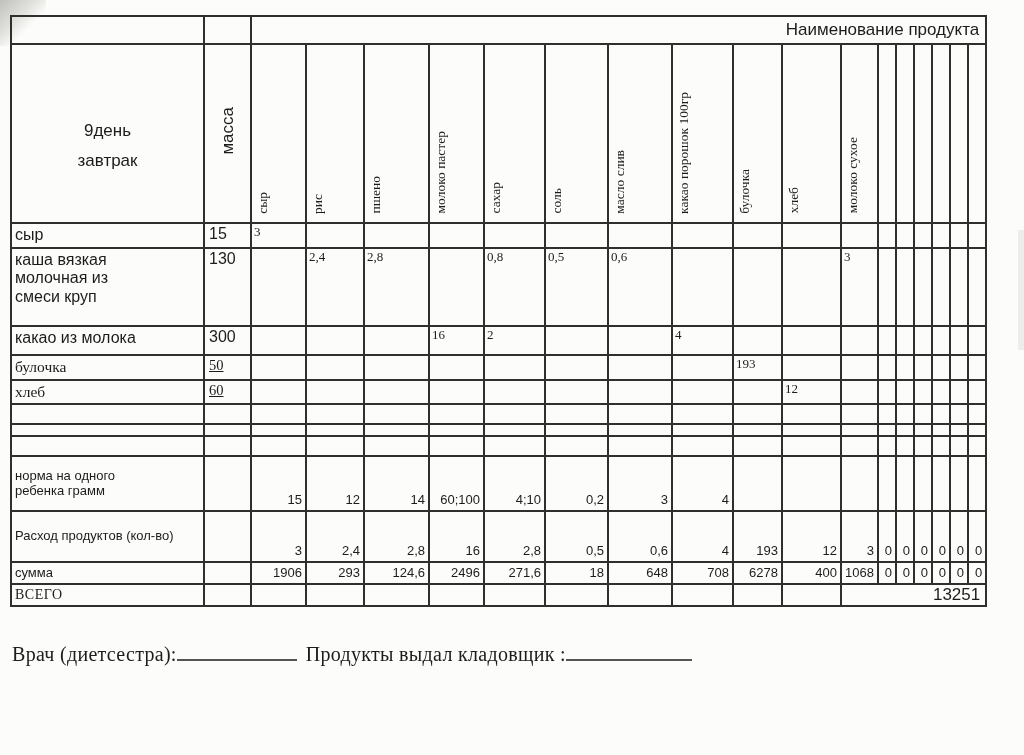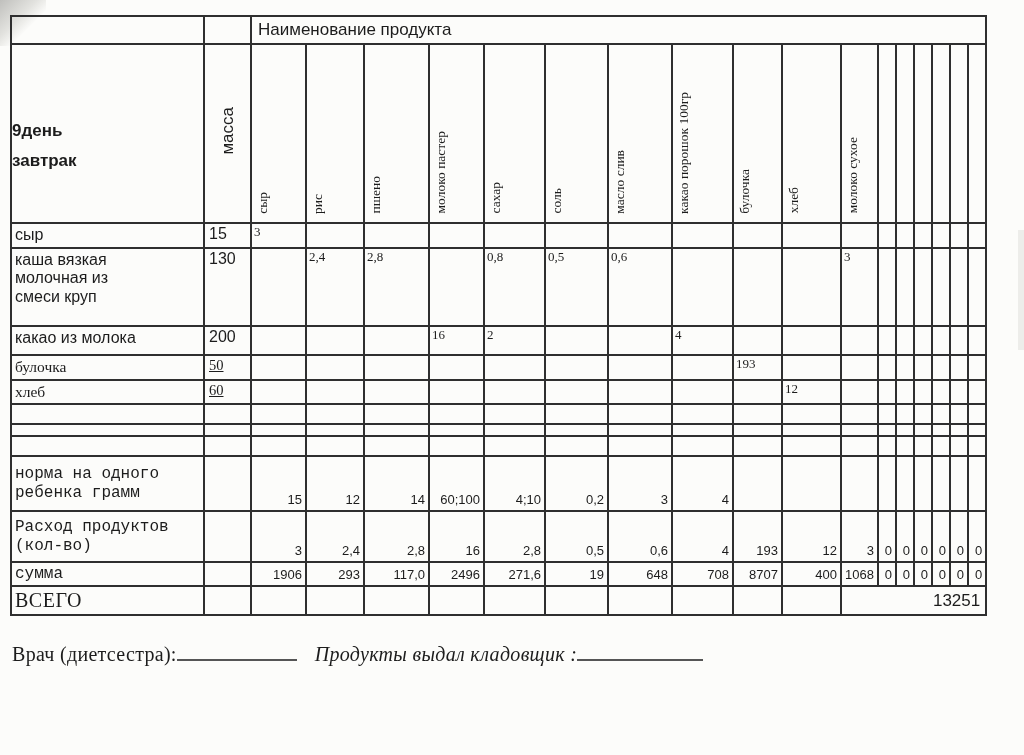--- a/index.html
+++ b/index.html
@@ -13,54 +13,54 @@
         table-layout:fixed;border:1px solid #2f2f2f;}
   td{border:2px solid #2f2f2f;padding:0;overflow:hidden;line-height:1.15;}
 
   
   tr.rt{height:28px} tr.rh{height:179px}
   tr.rd1{height:25px} tr.rd2{height:78px} tr.rd3{height:29px} tr.rd4{height:25px} tr.rd5{height:24px}
   tr.re1{height:20px} tr.re2{height:12px} tr.re3{height:20px}
   tr.rs1{height:55px} tr.rs2{height:51px} tr.rs3{height:23px} tr.rs4{height:22px} tr.rtot{height:22px}
 
   
-  .title-cell{font-size:17px;padding:2px 6px;vertical-align:middle;text-align:left;}
-  .day-cell{vertical-align:middle;font-size:17px;font-weight:bold;}
+  .title-cell{font-size:17px;padding:2px 6px;vertical-align:middle;text-align:right;}
+  .day-cell{text-align:center;vertical-align:middle;font-size:17px;}
   .day-cell .inner{margin-top:24px;line-height:30px;}
   .rtx{writing-mode:vertical-rl;transform:rotate(180deg);white-space:nowrap;display:inline-block;}
   td.rot{vertical-align:bottom;text-align:left;padding:0 0 5px 3px;
         font-family:"Liberation Serif",serif;font-size:13.5px;}
   td.mass-hdr{vertical-align:middle;text-align:center;font-size:17px;}
 
   
   .lbl{padding:2px 3px;vertical-align:top;text-align:left;}
   .sansl{font-size:16px;}
   .serifl{font-family:"Liberation Serif",serif;font-size:15.5px;}
-  .sums{font-family:Liberation Mono, monospace;font-size:16px;vertical-align:middle;}
-  .totl{font-family:"Liberation Serif",serif;font-size:20px;vertical-align:middle;letter-spacing:.5px;margin-top:35px;}
+  .sums{font-family:Liberation Sans, sans-serif;font-size:13px;vertical-align:middle;}
+  .totl{font-family:"Liberation Serif",serif;font-size:14px;vertical-align:middle;letter-spacing:.5px;margin-top:35px;}
   .capw{display:inline-block;}
   .w138{max-width:138px;} .w150{max-width:150px;} .w168{max-width:168px;}
 
   
   .mass{vertical-align:top;text-align:left;padding:1px 0 0 4px;font-size:16px;}
   .mass-serif{font-family:"Liberation Serif",serif;font-size:14.5px;text-decoration:underline;}
 
   
   td.tv{font-family:"Liberation Serif",serif;font-size:13px;vertical-align:top;text-align:left;padding:1px 0 0 2px;}
   td.bv{font-family:"Liberation Sans",sans-serif;font-size:13px;vertical-align:bottom;text-align:right;padding:0 3px 2px 0;}
   td.total-val{font-family:"Liberation Sans",sans-serif;font-size:17px;text-align:right;
         vertical-align:middle;padding-right:5px;}
 
   
   .sig{position:absolute;left:12px;font-family:"Liberation Serif",serif;font-size:20px;
         letter-spacing:.3px;white-space:nowrap;}
   .sig1{top:643px;} .sig2{top:701px;}
   .blank{display:inline-block;border-bottom:2px solid #555;height:15px;vertical-align:baseline;}
   .bw1{width:120px;} .bw2{width:126px;} .bw3{width:114px;}
-  .gap{margin-left:18px;font-style:italic;}
+  .gap{margin-left:9px;}
 </style>
 </head>
 <body>
 
 <div class="page">
   <div class="corner-shade"></div>
   <div class="edge-shade"></div>
 
   <table class="sheet">
     <colgroup>
@@ -158,21 +158,21 @@
           <td class="tv">3</td>
           <td class="tv"></td>
           <td class="tv"></td>
           <td class="tv"></td>
           <td class="tv"></td>
           <td class="tv"></td>
           <td class="tv"></td>
         </tr>
     <tr class="rd3">
       <td class="lbl sansl">какао из молока</td>
-      <td class="mass">200</td>
+      <td class="mass">300</td>
     <td class="tv"></td>
           <td class="tv"></td>
           <td class="tv"></td>
           <td class="tv">16</td>
           <td class="tv">2</td>
           <td class="tv"></td>
           <td class="tv"></td>
           <td class="tv">4</td>
           <td class="tv"></td>
           <td class="tv"></td>
@@ -331,27 +331,27 @@
           <td class="bv">0</td>
           <td class="bv">0</td>
           <td class="bv">0</td>
           <td class="bv">0</td>
         </tr>
     <tr class="rs4">
       <td class="lbl sums">сумма</td>
       <td></td>
     <td class="bv">1906</td>
           <td class="bv">293</td>
-          <td class="bv">117,0</td>
+          <td class="bv">124,6</td>
           <td class="bv">2496</td>
           <td class="bv">271,6</td>
-          <td class="bv">19</td>
+          <td class="bv">18</td>
           <td class="bv">648</td>
           <td class="bv">708</td>
-          <td class="bv">8707</td>
+          <td class="bv">6278</td>
           <td class="bv">400</td>
           <td class="bv">1068</td>
           <td class="bv">0</td>
           <td class="bv">0</td>
           <td class="bv">0</td>
           <td class="bv">0</td>
           <td class="bv">0</td>
           <td class="bv">0</td>
         </tr>
 

